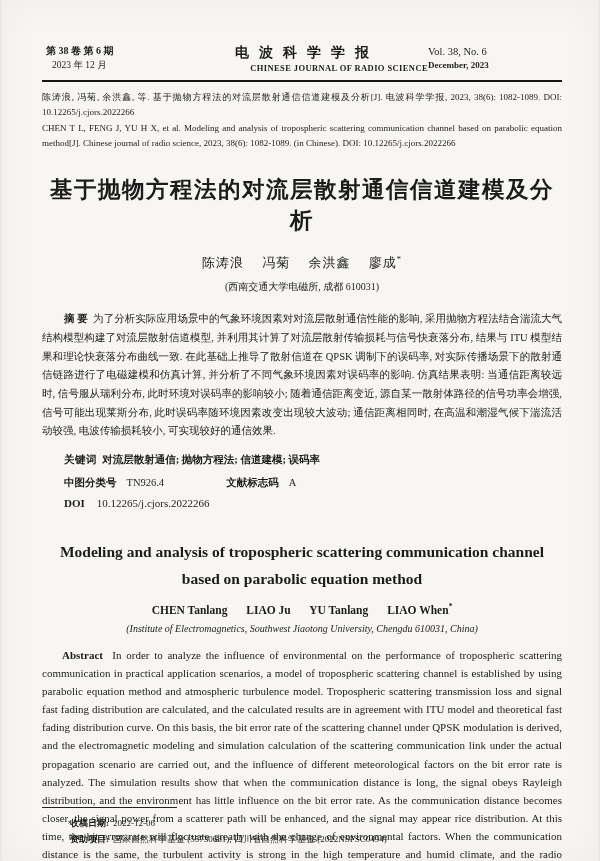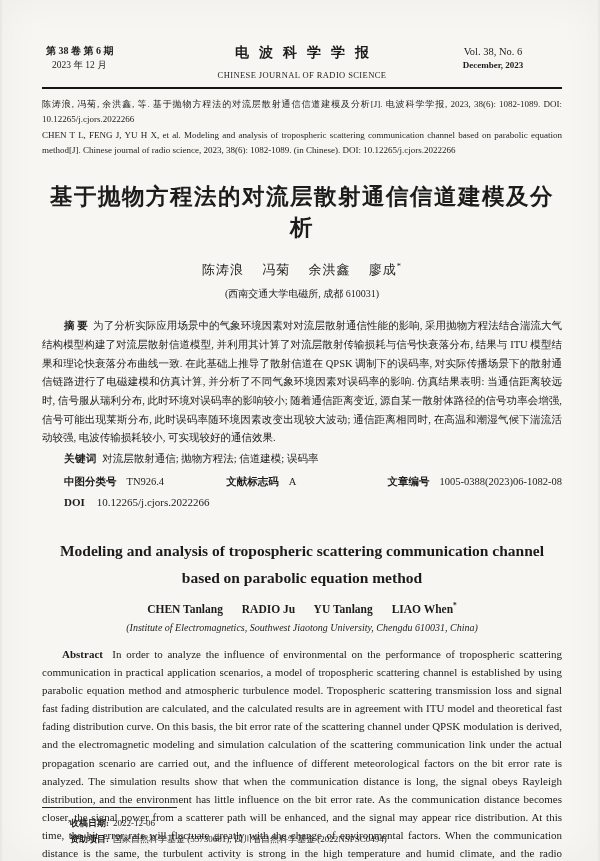--- a/index.html
+++ b/index.html
@@ -18,40 +18,40 @@
   
   .jheader {
     display: flex;
     justify-content: space-between;
     align-items: flex-start;
     padding: 0 4px;
   }
   .jheader .left, .jheader .right { font-size: 9.5px; line-height: 1.45; width: 130px; }
   .jheader .left .l1 { font-weight: bold; font-size: 10px; }
   .jheader .left .l2 { padding-left: 6px; }
-  .jheader .right { text-align: center; }
+  .jheader .right { text-align: left; }
   .jheader .right .l1 { font-size: 10.5px; }
   .jheader .right .l2 { font-weight: bold; font-size: 9px; }
   .jheader .center { text-align: center; flex: 1; }
   .jheader .center .cn { font-size: 14px; font-weight: bold; letter-spacing: 10px; text-indent: 10px; }
-  .jheader .center .en { font-size: 8.5px; font-weight: normal; letter-spacing: 0.4px; margin-top: 8px; }
+  .jheader .center .en { font-size: 8.5px; font-weight: bold; letter-spacing: 0.4px; margin-top: 1px; text-align: right; }
   .header-rule { border: none; border-top: 2.5px solid #161616; margin: 7px 0 8px 0; }
   
   .citation { font-size: 9px; line-height: 1.72; text-align: justify; color: #222; }
   .citation p { margin: 0; }
   
   .cn-title { text-align: center; font-size: 22.5px; font-weight: bold; letter-spacing: 1.5px; margin-top: 22px; font-family: "Liberation Sans", "DejaVu Sans", sans-serif; }
   .cn-authors { text-align: center; font-size: 13px; margin-top: 18px; letter-spacing: 1px; }
   .cn-authors .gap { display: inline-block; width: 14px; }
   .cn-affil { text-align: center; font-size: 10px; margin-top: 8px; }
   
   .cn-abstract { margin-top: 16px; font-size: 10.5px; line-height: 1.78; text-align: justify; }
   .cn-abstract .lead { font-weight: bold; }
   .cn-abstract .indent { display: inline-block; width: 22px; }
-  .cn-keywords { font-size: 10.5px; margin-top: 2px; padding-left: 22px; line-height: 1.78; }
+  .cn-keywords { font-size: 10.5px; margin-top: 10px; padding-left: 22px; line-height: 1.78; font-weight: bold; }
   .cn-keywords b { letter-spacing: 0.5px; }
   .meta-row { display: flex; font-size: 10.5px; margin-top: 4px; padding-left: 22px; line-height: 1.7; gap: 8px; }
   .meta-row .item { white-space: nowrap; }
   .meta-row .sp1 { width: 46px; }
   .meta-row .sp2 { flex: 1; }
   .meta-row b { margin-right: 10px; }
   .doi-row { font-size: 11px; padding-left: 22px; margin-top: 2px; line-height: 1.7; }
   .doi-row b { margin-right: 12px; }
   
   .en-title { text-align: center; font-weight: bold; font-size: 15.5px; line-height: 1.75; margin-top: 26px; }
@@ -105,31 +105,30 @@
 
   <p class="cn-abstract"><span class="indent"></span><span class="lead">摘  要</span>&nbsp;&nbsp;<span>为了分析实际应用场景中的气象环境因素对对流层散射通信性能的影响, 采用抛物方程法结合湍流大气结构模型构建了对流层散射信道模型, 并利用其计算了对流层散射传输损耗与信号快衰落分布, 结果与 ITU 模型结果和理论快衰落分布曲线一致. 在此基础上推导了散射信道在 QPSK 调制下的误码率, 对实际传播场景下的散射通信链路进行了电磁建模和仿真计算, 并分析了不同气象环境因素对误码率的影响. 仿真结果表明: 当通信距离较远时, 信号服从瑞利分布, 此时环境对误码率的影响较小; 随着通信距离变近, 源自某一散射体路径的信号功率会增强, 信号可能出现莱斯分布, 此时误码率随环境因素改变出现较大波动; 通信距离相同时, 在高温和潮湿气候下湍流活动较强, 电波传输损耗较小, 可实现较好的通信效果.</span></p>
 
   <p class="cn-keywords"><b>关键词</b>&nbsp;&nbsp;<span>对流层散射通信; 抛物方程法; 信道建模; 误码率</span></p>
 
   <div class="meta-row">
     <span class="item"><b>中图分类号</b><span>TN926.4</span></span>
     <span class="sp1"></span>
     <span class="item"><b>文献标志码</b><span>A</span></span>
     <span class="sp2"></span>
-    <span class="item"><b>文章编号</b><span>1005-0388(2023)06-1082-08</span></span>
   </div>
   <div class="doi-row"><b>DOI</b><span>10.12265/j.cjors.2022266</span></div>
 
   <div class="en-title">
     <div>Modeling and analysis of tropospheric scattering communication channel</div>
     <div>based on parabolic equation method</div>
   </div>
   <div class="en-authors">
     <span>CHEN Tanlang</span><span class="gap"></span>
-    <span>RADIO Ju</span><span class="gap"></span>
+    <span>LIAO Ju</span><span class="gap"></span>
     <span>YU Tanlang</span><span class="gap"></span>
     <span>LIAO When</span><sup>*</sup>
   </div>
   <div class="en-affil">(Institute of Electromagnetics, Southwest Jiaotong University, Chengdu 610031, China)</div>
 
   <p class="en-abstract"><span class="indent"></span><span class="lead">Abstract</span>&nbsp;&nbsp;<span>In order to analyze the influence of environmental on the performance of tropospheric scattering communication in practical application scenarios, a model of tropospheric scattering channel is established by using parabolic equation method and atmospheric turbulence model. Tropospheric scattering transmission loss and signal fast fading distribution are calculated, and the calculated results are in agreement with ITU model and theoretical fast fading distribution curve. On this basis, the bit error rate of the scattering channel under QPSK modulation is derived, and the electromagnetic modeling and simulation calculation of the scattering communication link under the actual propagation scenario are carried out, and the influence of different meteorological factors on the bit error rate is analyzed. The simulation results show that when the communication distance is long, the signal obeys Rayleigh distribution, and the environment has little influence on the bit error rate. As the communication distance becomes closer, the signal power from a scatterer path will be enhanced, and the signal may appear rice distribution. At this time, the bit error rate will fluctuate greatly with the change of environmental factors. When the communication distance is the same, the turbulent activity is strong in the high temperature and humid climate, and the radio transmission loss is small, which can achieve a better communication effect.</span></p>
 
   <div class="footnote">
     <hr class="footnote-rule">
     <div class="line"><b>收稿日期:</b><span>2022-12-06</span></div>

